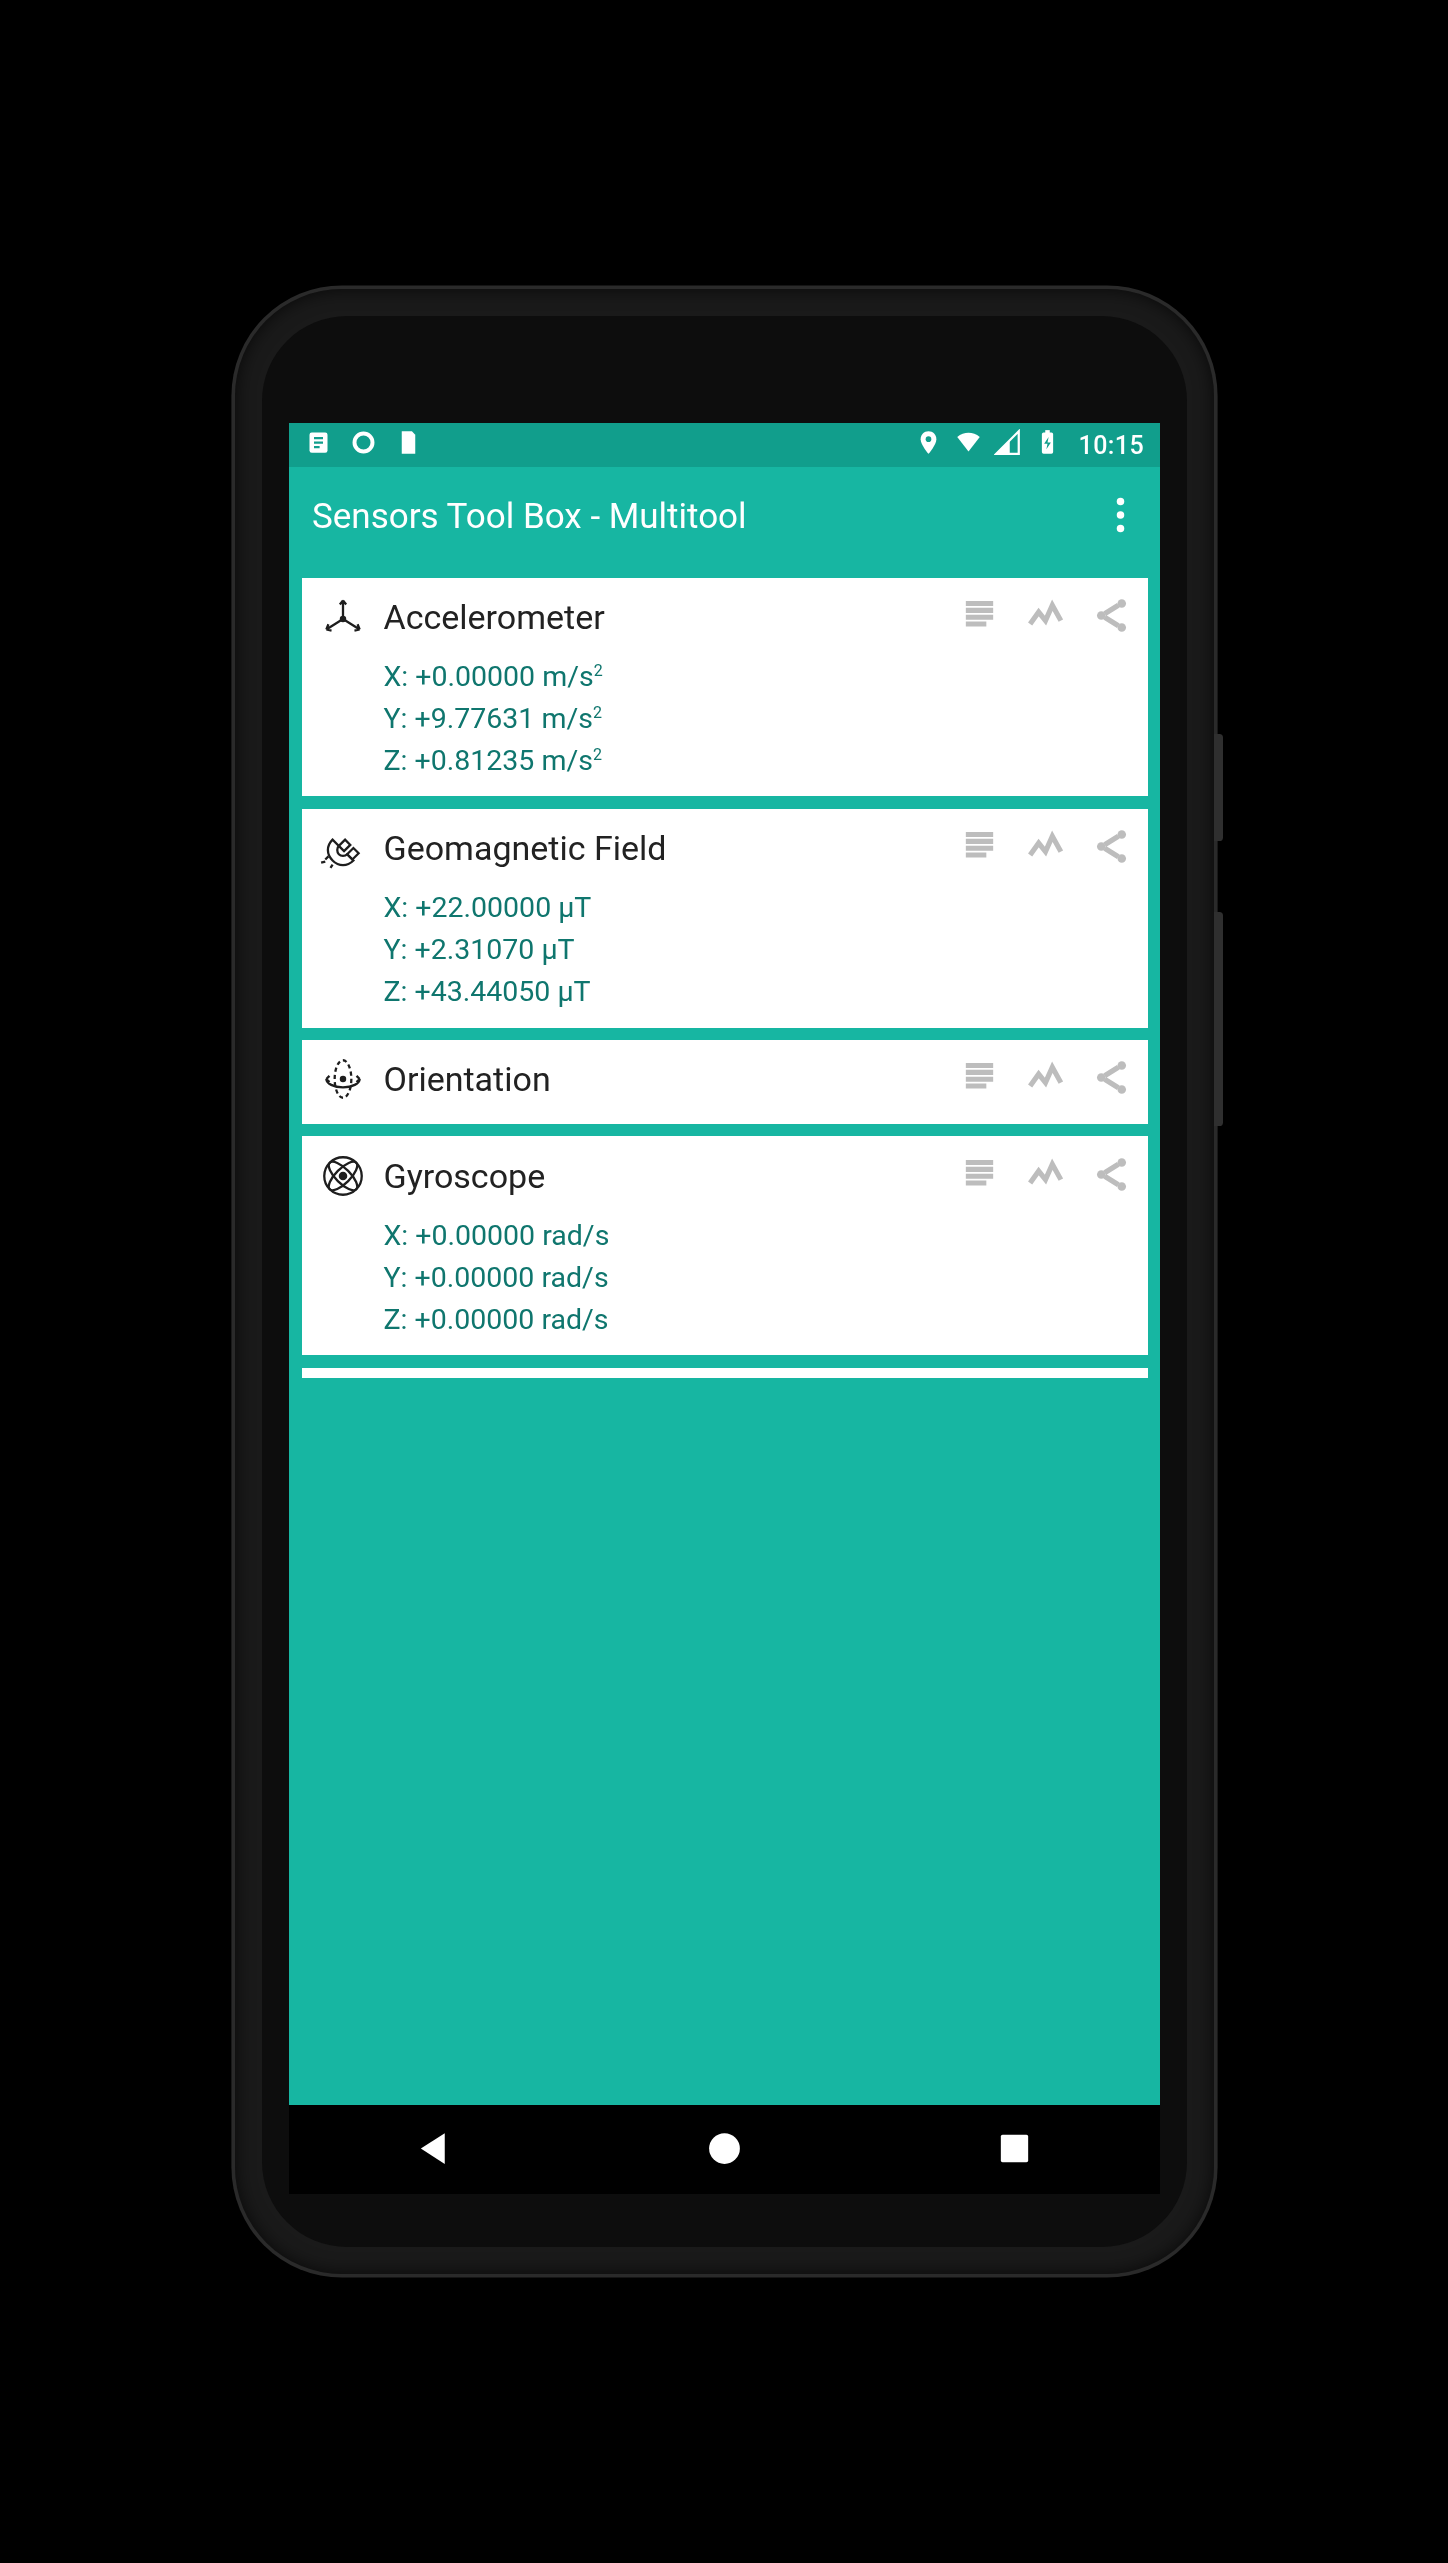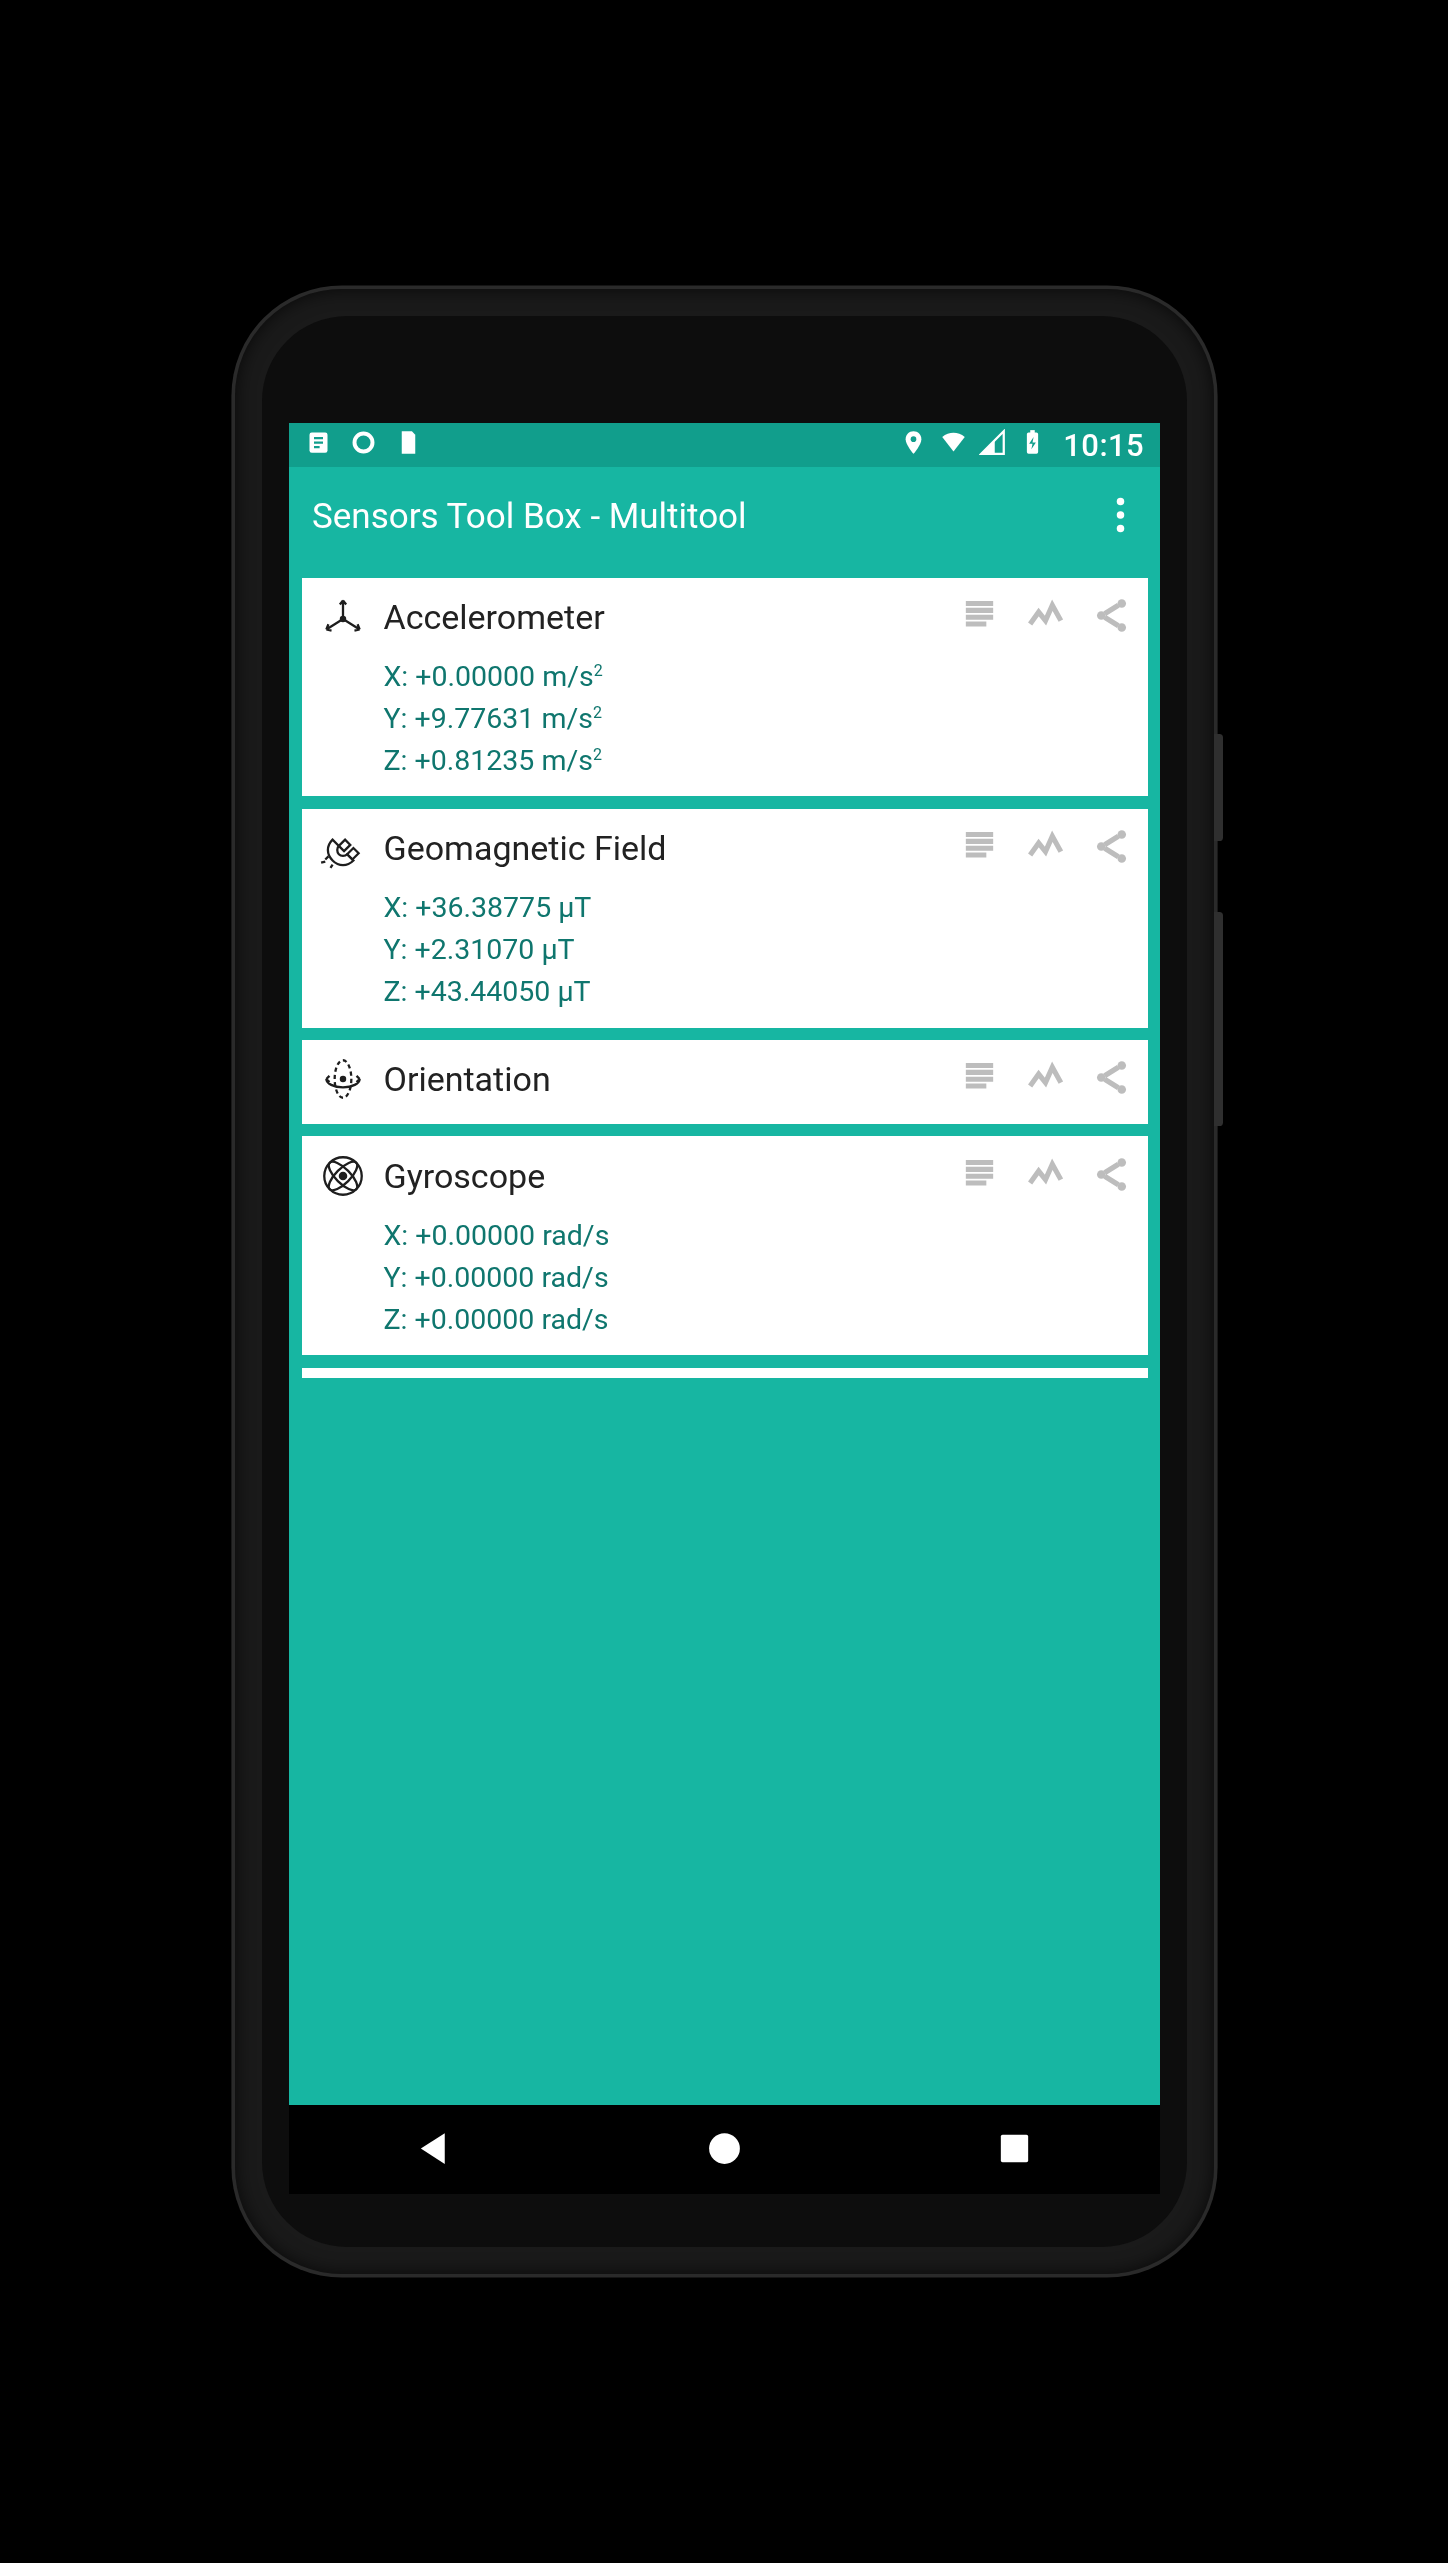--- a/index.html
+++ b/index.html
@@ -56,21 +56,21 @@
   display: flex;
   flex-direction: column;
 }
 .status-bar {
   height: 44px;
   background: #119e8c;
   color: #fff;
   display: flex;
   align-items: center;
   padding: 0 16px;
-  font-size: 31px;
+  font-size: 25px;
 }
 .status-left { display: flex; gap: 18px; align-items: center; }
 .status-right { margin-left: auto; display: flex; gap: 12.5px; align-items: center; }
 .status-bar svg { width: 27px; height: 27px; }
 .status-time { font-weight: 500; letter-spacing: 0.4px; margin-left: 5.3px; }
 .app-bar {
   height: 98px;
   background: #17b6a2;
   color: #fff;
   display: flex;
@@ -241,21 +241,21 @@
                   </svg></span>
             <span class="act"><svg viewBox="0 0 24 24">
                     <circle cx="6" cy="12" r="2.5" fill="#bdbdbd" stroke="none"></circle>
                     <circle cx="18" cy="5" r="2.5" fill="#bdbdbd" stroke="none"></circle>
                     <circle cx="18" cy="19" r="2.5" fill="#bdbdbd" stroke="none"></circle>
                     <path d="M8 11l8-5M8 13l8 5"></path>
                   </svg></span>
           </div>
         </div>
         <div class="readings">
-          <div class="reading">X: +36.38775 µT</div>
+          <div class="reading">X: +22.00000 µT</div>
           <div class="reading">Y: +2.31070 µT</div>
           <div class="reading">Z: +43.44050 µT</div>
         </div>
       </div>
 
       <div class="card">
         <div class="card-header">
           <div class="sensor-icon">
             <svg viewBox="0 0 48 48">
                   <ellipse cx="24" cy="24" rx="8" ry="18" stroke-dasharray="4 3"></ellipse>

